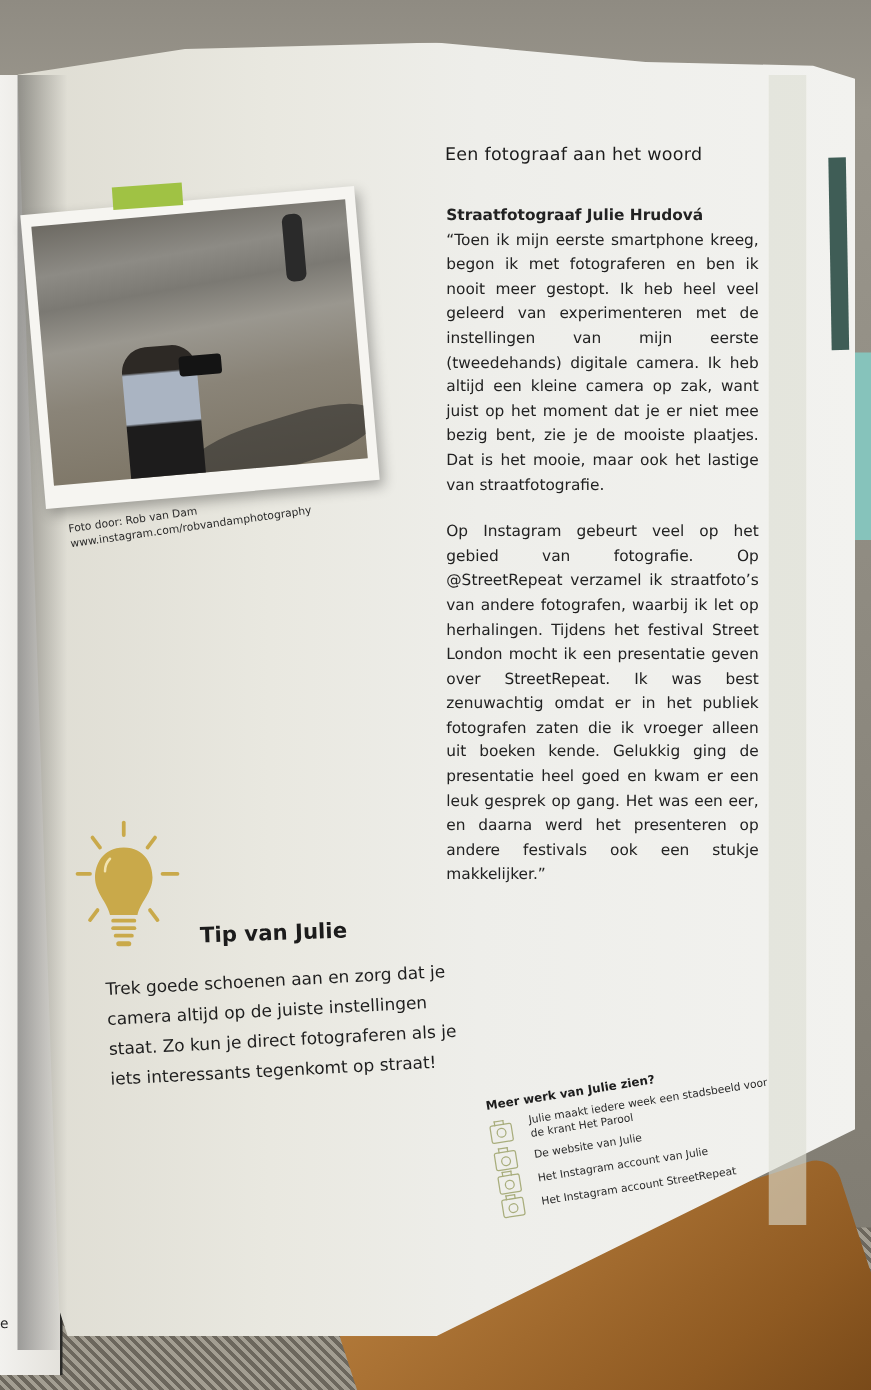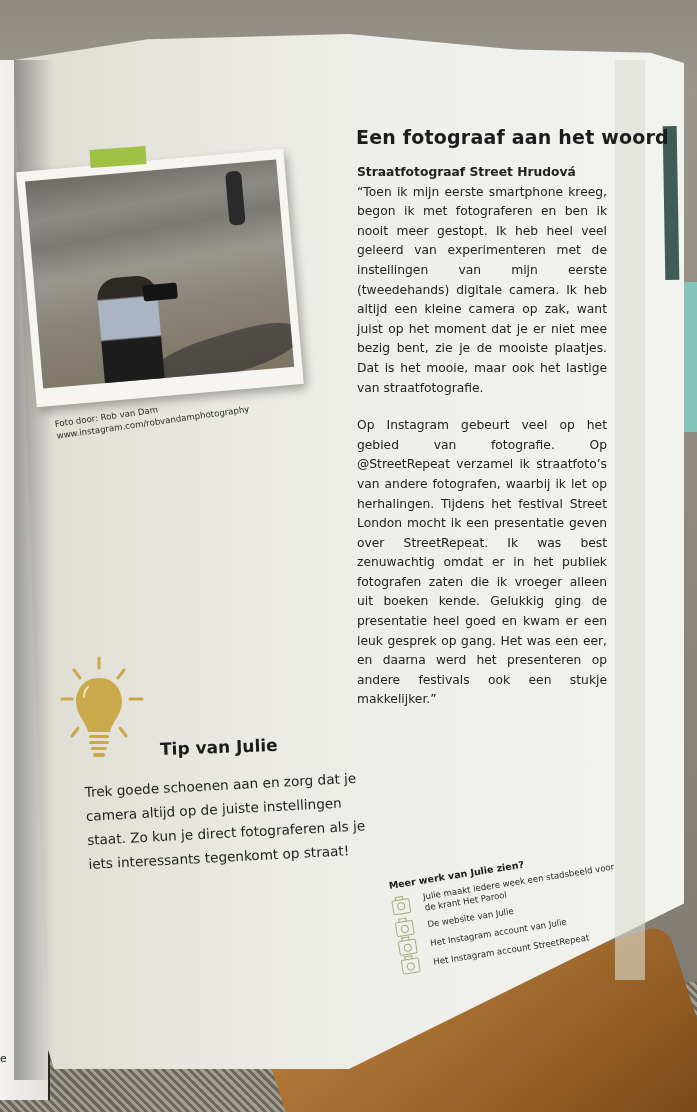--- a/index.html
+++ b/index.html
@@ -40,21 +40,21 @@
   }
   .tab-dark {
     position:absolute; left:664px; top:126px; width:14px; height:154px;
     background:#3f5d56; transform: rotate(-1deg);
   }
   .tab-teal {
     position:absolute; left:684px; top:282px; width:13px; height:150px;
     background:#86c3bb;
   }
   .heading {
-    position:absolute; left:356px; top:126px; font-size:19px; font-weight:bold;
+    position:absolute; left:356px; top:116px; font-size:14px; font-weight:normal;
     color:#1c1c1c; letter-spacing:0.2px;
   }
   .article {
     position:absolute; left:357px; top:163px; width:250px;
     font-size:12.3px; line-height:19.6px; color:#222; text-align:justify;
   }
   .article .author { font-weight:bold; }
   .article p { margin:0 0 18px 0; }
   .photo-frame {
     position:absolute; left:26px; top:160px; width:268px; height:236px;
@@ -146,21 +146,21 @@
 </div>
 <div class="green-tape"></div>
 
 <div class="credit">
   <div>Foto door: Rob van Dam</div>
   <div>www.instagram.com/robvandamphotography</div>
 </div>
 
 <div class="heading">Een fotograaf aan het woord</div>
 <div class="article">
-  <div class="author">Straatfotograaf Street Hrudová</div>
+  <div class="author">Straatfotograaf Julie Hrudová</div>
   <p>“Toen ik mijn eerste smartphone kreeg, begon ik met fotograferen en ben ik nooit meer gestopt. Ik heb heel veel geleerd van experimenteren met de instellingen van mijn eerste (tweedehands) digitale camera. Ik heb altijd een kleine camera op zak, want juist op het moment dat je er niet mee bezig bent, zie je de mooiste plaatjes. Dat is het mooie, maar ook het lastige van straatfotografie.</p>
   <p>Op Instagram gebeurt veel op het gebied van fotografie. Op @StreetRepeat verzamel ik straatfoto’s van andere fotografen, waarbij ik let op herhalingen. Tijdens het festival Street London mocht ik een presentatie geven over StreetRepeat. Ik was best zenuwachtig omdat er in het publiek fotografen zaten die ik vroeger alleen uit boeken kende. Gelukkig ging de presentatie heel goed en kwam er een leuk gesprek op gang. Het was een eer, en daarna werd het presenteren op andere festivals ook een stukje makkelijker.”</p>
 </div>
 
 <svg class="bulb" viewBox="0 0 90 120">
   <g stroke="#c9a94a" stroke-width="3" stroke-linecap="round">
     <line x1="39" y1="6" x2="39" y2="16"></line>
     <line x1="14" y1="18" x2="20" y2="26"></line>
     <line x1="64" y1="18" x2="58" y2="26"></line>
     <line x1="2" y1="47" x2="12" y2="47"></line>

